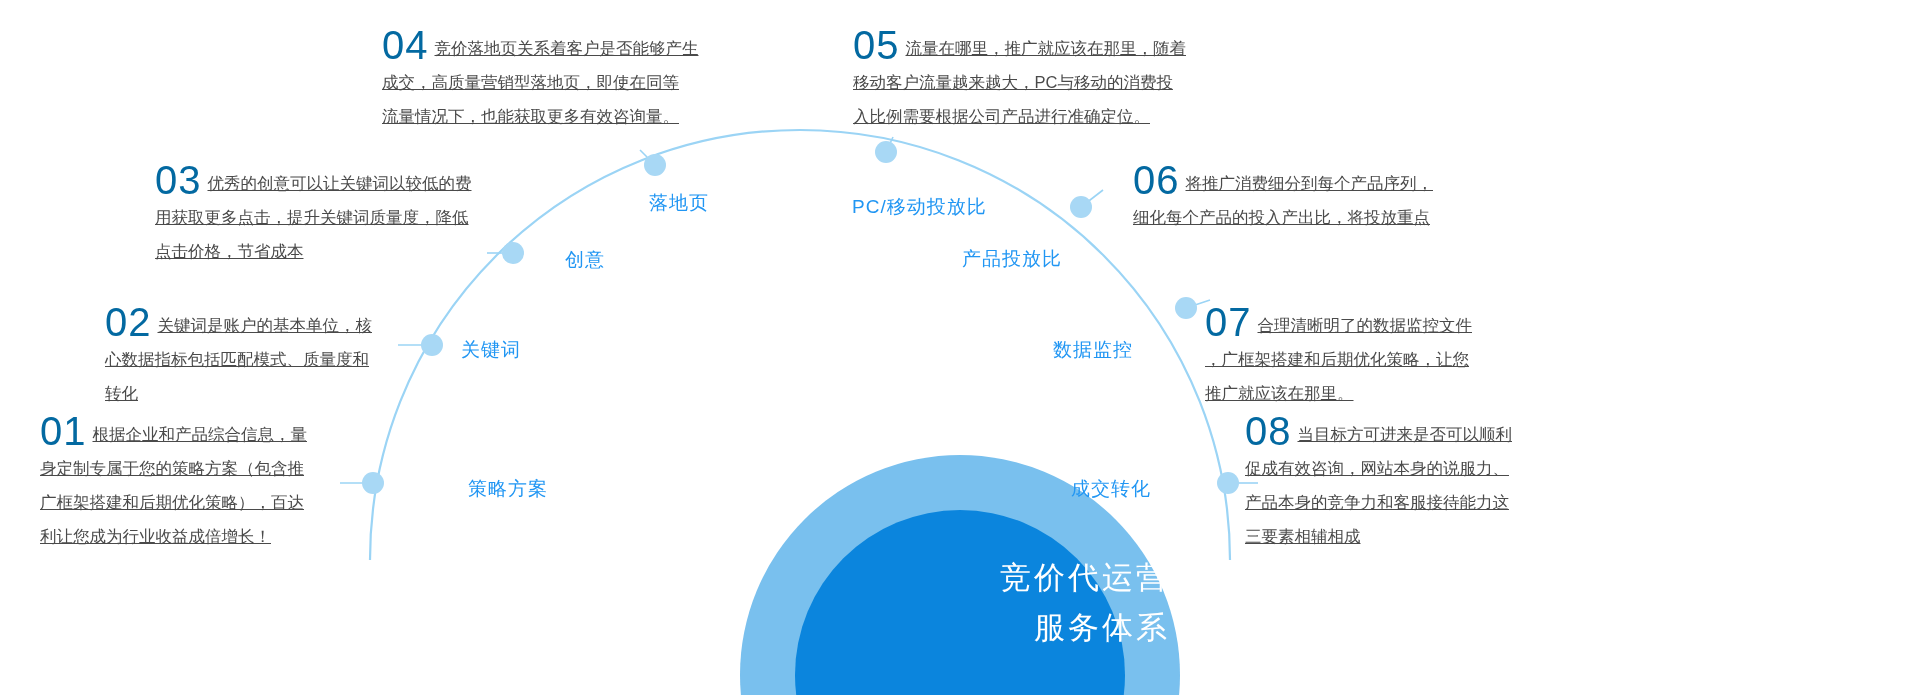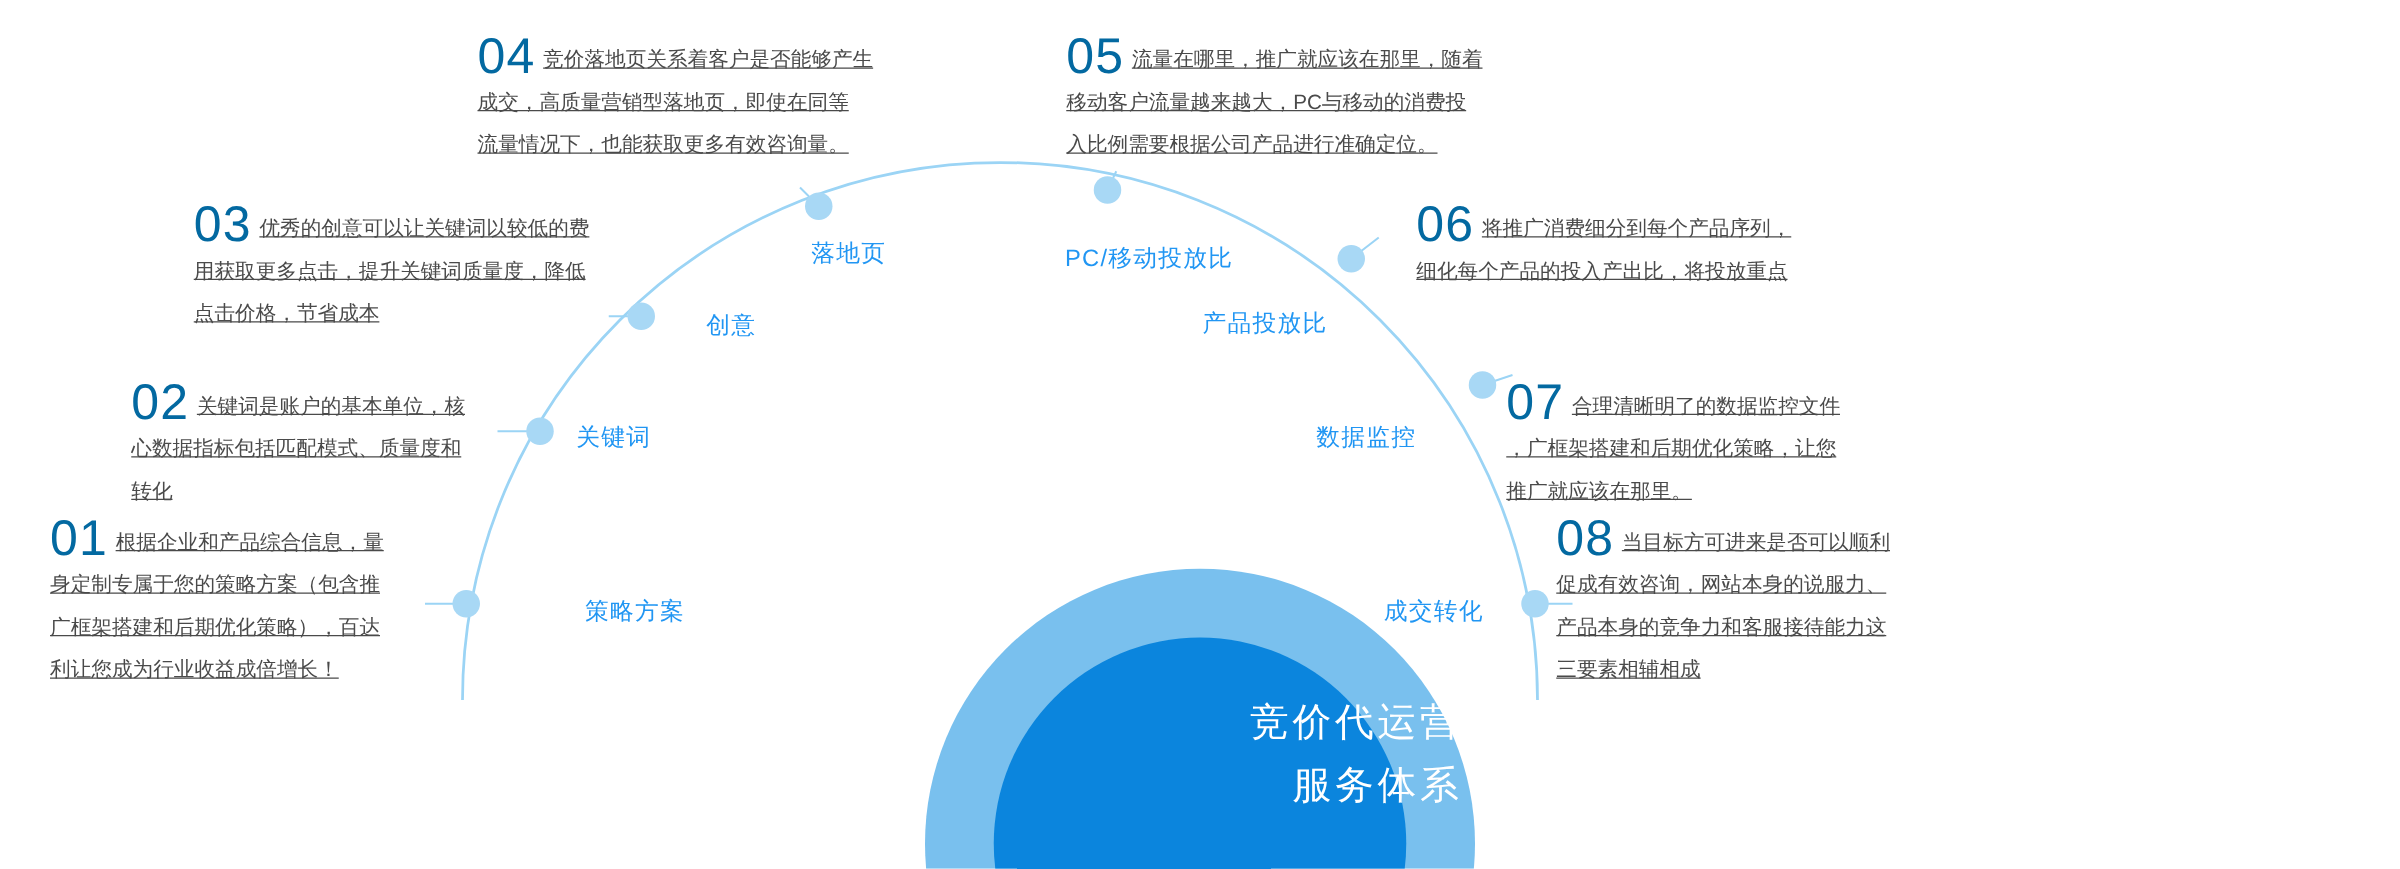--- a/index.html
+++ b/index.html
@@ -124,21 +124,21 @@
     </g>
   </svg>
 
   <div class="node-label lt" style="left:468px;  top:489px;">策略方案</div>
   <div class="node-label lt" style="left:461px;  top:350px;">关键词</div>
   <div class="node-label lt" style="left:545px;  top:260px;margin-left:20px;">创意</div>
   <div class="node-label lt" style="left:649px;  top:203px;">落地页</div>
   <div class="node-label lt" style="left:828px;  top:207px;margin-left:24px;">PC/移动投放比</div>
   <div class="node-label lt" style="left:962px;  top:259px;">产品投放比</div>
   <div class="node-label lt" style="left:1053px; top:350px;">数据监控</div>
-  <div class="node-label lt" style="left:1107px; top:489px;">成交转化</div>
+  <div class="node-label lt" style="left:1071px; top:489px;">成交转化</div>
 
   <div class="item" id="item-01" style="left:40px; top:414px; width:310px;">
     <span class="num">01</span><span class="body">根据企业和产品综合信息，量</span><br>
     <span class="body">身定制专属于您的策略方案（包含推</span><br>
     <span class="body">广框架搭建和后期优化策略），百达</span><br>
     <span class="body">利让您成为行业收益成倍增长！</span>
   </div>
 
   <div class="item" id="item-02" style="left:105px; top:305px; width:300px;">
     <span class="num">02</span><span class="body">关键词是账户的基本单位，核</span><br>

